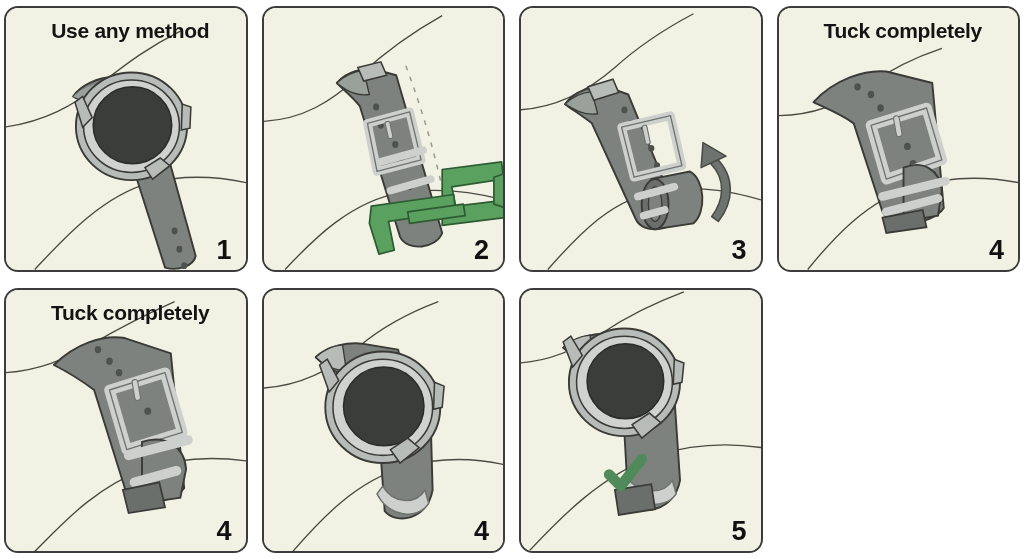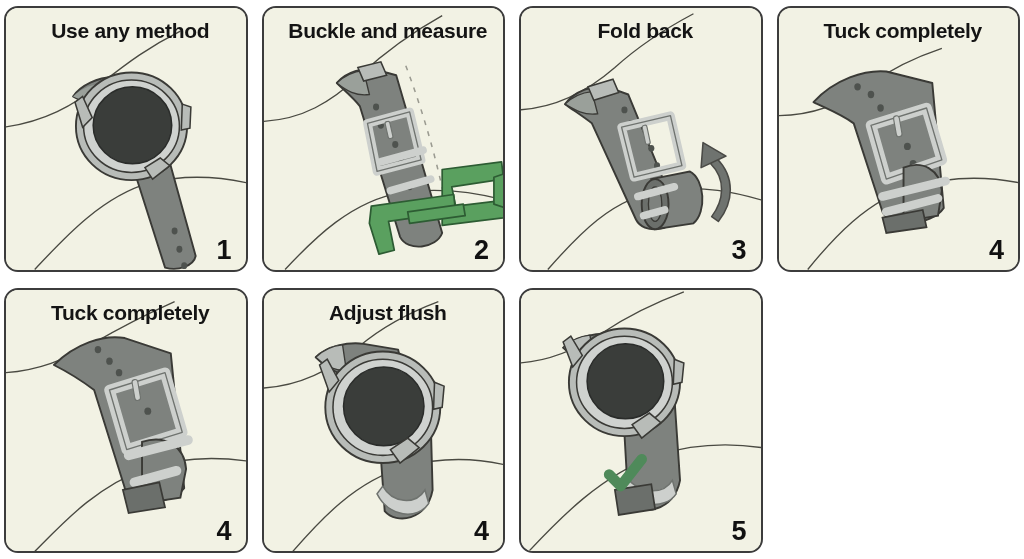--- a/index.html
+++ b/index.html
@@ -129,21 +129,20 @@
       <path d="M122 160 L 166 148" stroke="#cdd0cd" stroke-width="8" stroke-linecap="round"></path>
       <path d="M132 190 L 174 178" stroke="#cdd0cd" stroke-width="8" stroke-linecap="round"></path>
 
       <g stroke="#2d5c33" stroke-width="1.8" fill="#5aa05f" stroke-linejoin="round">
         <path d="M186 168 L 248 160 L 250 178 L 196 186 L 200 206 L 250 200 L 252 218 L 186 226 Z"></path>
         <path d="M112 206 L 198 194 L 200 212 L 130 222 L 136 252 L 120 256 L 110 224 Z"></path>
         <path d="M150 212 L 208 204 L 210 216 L 152 224 Z"></path>
         <path d="M240 176 L 252 172 L 252 208 L 240 204 Z"></path>
       </g>
     </svg>
-    <div class="panel-title">Buckle and measure</div>
     <div class="panel-number">2</div>
   </div>
 
   <div class="panel">
     <svg class="panel-art" viewBox="0 0 250 272" preserveAspectRatio="none">
       <rect x="0" y="0" width="250" height="272" fill="#f2f2e4"></rect>
       <g stroke="#4a4a42" stroke-width="1.4" fill="none">
         <path d="M-2 106 C 36 104, 68 88, 98 62 C 120 42, 146 24, 180 6"></path>
         <path d="M28 272 C 58 238, 96 196, 148 190 C 190 184, 224 192, 252 200"></path>
       </g>
@@ -168,21 +167,20 @@
         <ellipse cx="140" cy="204" rx="7" ry="18" fill="#7e827e" stroke="#3a3a36" stroke-width="1.4"></ellipse>
       </g>
       <path d="M122 196 L 160 186" stroke="#cdd0cd" stroke-width="8" stroke-linecap="round"></path>
       <path d="M128 216 L 150 210" stroke="#cdd0cd" stroke-width="8" stroke-linecap="round"></path>
 
       <g fill="#6f736f" stroke="#4a4a46" stroke-width="1.6" stroke-linejoin="round">
         <path d="M206 222 C 222 202, 224 176, 204 156 L 198 162 C 214 178, 212 200, 199 217 Z"></path>
         <path d="M190 140 L 214 154 L 188 166 Z"></path>
       </g>
     </svg>
-    <div class="panel-title">Fold back</div>
     <div class="panel-number">3</div>
   </div>
 
   <div class="panel">
     <svg class="panel-art" viewBox="0 0 250 272" preserveAspectRatio="none">
       <rect x="0" y="0" width="250" height="272" fill="#f2f2e4"></rect>
       <g stroke="#4a4a42" stroke-width="1.4" fill="none">
         <path d="M-2 112 C 36 112, 66 100, 94 80 C 116 64, 140 52, 170 42"></path>
         <path d="M30 272 C 56 240, 92 200, 140 186 C 182 174, 222 176, 252 182"></path>
       </g>
@@ -247,21 +245,20 @@
       <path d="M54 70 C 62 62, 72 58, 82 57 L 86 84 C 72 84, 62 78, 54 70 Z" fill="#b8bcb8" stroke="#3a3a36" stroke-width="1.4"></path>
       <path d="M126 148 L 174 136 L 176 208 C 170 240, 138 244, 126 230 L 122 174 Z" fill="#7e827e" stroke="#3a3a36" stroke-width="2" stroke-linejoin="round"></path>
       <path d="M118 212 C 130 236, 160 240, 172 222 L 168 208 C 158 224, 134 222, 124 204 Z" fill="#cdd0cd" stroke="#6f736f" stroke-width="1.6"></path>
       <ellipse cx="124" cy="122" rx="60" ry="58" fill="#b8bcb8" stroke="#3a3a36" stroke-width="2"></ellipse>
       <ellipse cx="124" cy="122" rx="52" ry="50" fill="#cfd2cf" stroke="#3a3a36" stroke-width="1.6"></ellipse>
       <ellipse cx="125" cy="121" rx="42" ry="41" fill="#3a3d3a" stroke="#2a2c2a" stroke-width="1.6"></ellipse>
       <path d="M178 96 l 10 4 -2 22 -9 2 z" fill="#b8bcb8" stroke="#3a3a36" stroke-width="1.6"></path>
       <path d="M66 72 l 12 22 -10 12 -10 -28 z" fill="#b8bcb8" stroke="#3a3a36" stroke-width="1.6"></path>
       <path d="M132 166 l 18 -12 12 10 -20 16 z" fill="#b8bcb8" stroke="#3a3a36" stroke-width="1.6"></path>
     </svg>
-    <div class="panel-title">Adjust flush</div>
     <div class="panel-number">4</div>
   </div>
 
   <div class="panel">
     <svg class="panel-art" viewBox="0 0 250 272" preserveAspectRatio="none">
       <rect x="0" y="0" width="250" height="272" fill="#f2f2e4"></rect>
       <g stroke="#4a4a42" stroke-width="1.4" fill="none">
         <path d="M-2 76 C 30 74, 58 62, 86 44 C 110 28, 138 14, 170 2"></path>
         <path d="M8 272 C 40 238, 84 192, 142 172 C 186 158, 224 160, 252 164"></path>
       </g>

